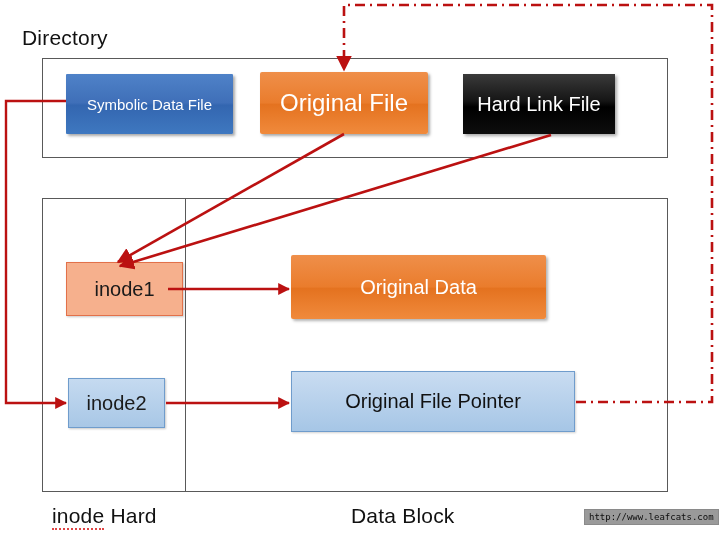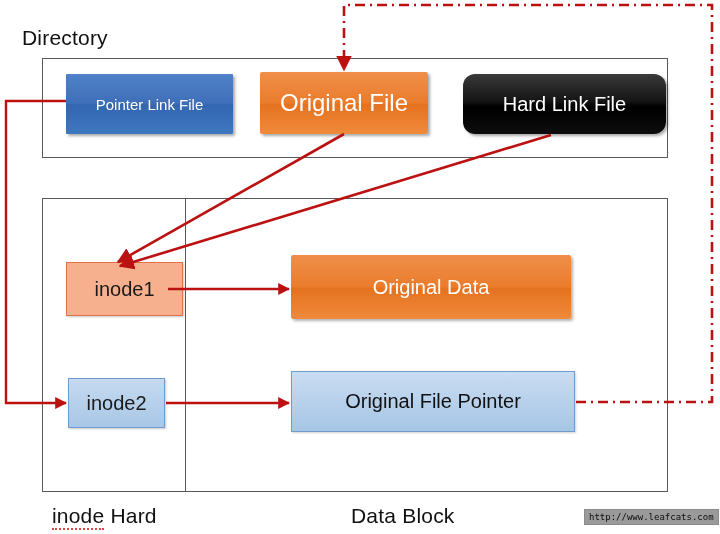--- a/index.html
+++ b/index.html
@@ -61,42 +61,42 @@
     border-radius:1px;
   }
   #original-file{
     left:260px;top:72px;width:168px;height:62px;
     background:linear-gradient(180deg,#ef8f4a 0%,#ea7c2c 50%,#e4721f 52%,#f08a3c 100%);
     color:#ffffff;font-size:24px;
     box-shadow:2px 2px 3px rgba(0,0,0,.34);
     border-radius:2px;
   }
   #hard-link-file{
-    left:463px;top:74px;width:203px;height:60px;
+    left:463px;top:74px;width:152px;height:60px;
     background:linear-gradient(180deg,#3a3a3a 0%,#151515 45%,#000000 55%,#0d0d0d 100%);
     color:#ffffff;font-size:20px;
-    border-radius:12px;
+    border-radius:0;
     box-shadow:2px 2px 3px rgba(0,0,0,.34);
   }
   #inode1{
     left:66px;top:262px;width:117px;height:54px;
     background:#f6b08d;
     border:1px solid #e2714a;
     color:#1a1a1a;font-size:20px;
     box-shadow:1px 1px 2px rgba(0,0,0,.22);
   }
   #inode2{
     left:68px;top:378px;width:97px;height:50px;
     background:linear-gradient(180deg,#c5daf0 0%,#a8c7e6 100%);
     border:1px solid #6f9ccc;
     color:#1a1a1a;font-size:20px;
     box-shadow:1px 1px 2px rgba(0,0,0,.22);
   }
   #original-data{
-    left:291px;top:255px;width:280px;height:64px;
+    left:291px;top:255px;width:255px;height:64px;
     background:linear-gradient(180deg,#ef8f4a 0%,#ea7c2c 50%,#e4721f 52%,#f08a3c 100%);
     color:#ffffff;font-size:20px;
     box-shadow:2px 2px 3px rgba(0,0,0,.30);
     border-radius:2px;
   }
   #original-file-pointer{
     left:291px;top:371px;width:284px;height:61px;
     background:linear-gradient(180deg,#c9dcf1 0%,#a6c6e6 100%);
     border:1px solid #6f9ccc;
     color:#111111;font-size:20px;
@@ -125,21 +125,21 @@
   <div class="frame" id="block-frame"></div>
   <div id="block-divider"></div>
 
   <div class="plain-label" id="dir-label">Directory</div>
 
   <div class="plain-label" id="inode-block-label"><span class="spell-underline">inode</span><span> Hard</span></div>
 
   <div class="plain-label" id="data-block-label">Data Block</div>
 
   <div class="node" id="symbolic-link-file">
-    <span>Pointer Link File</span>
+    <span>Symbolic Data File</span>
   </div>
 
   <div class="node" id="original-file">
     <span>Original File</span>
   </div>
 
   <div class="node" id="hard-link-file">
     <span>Hard Link File</span>
   </div>
 

